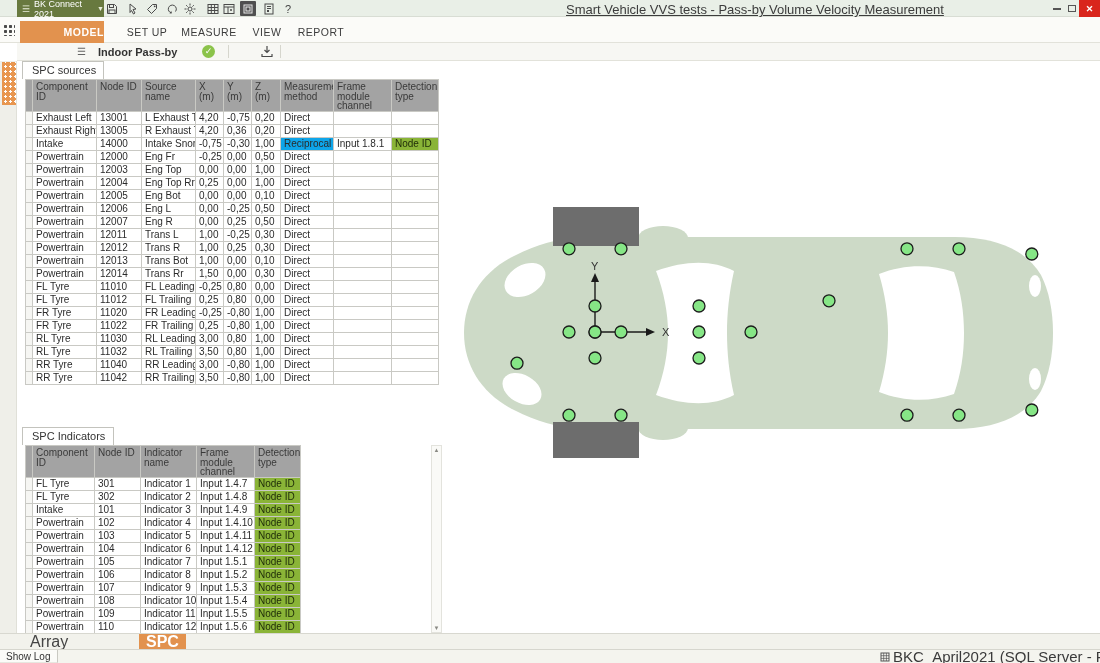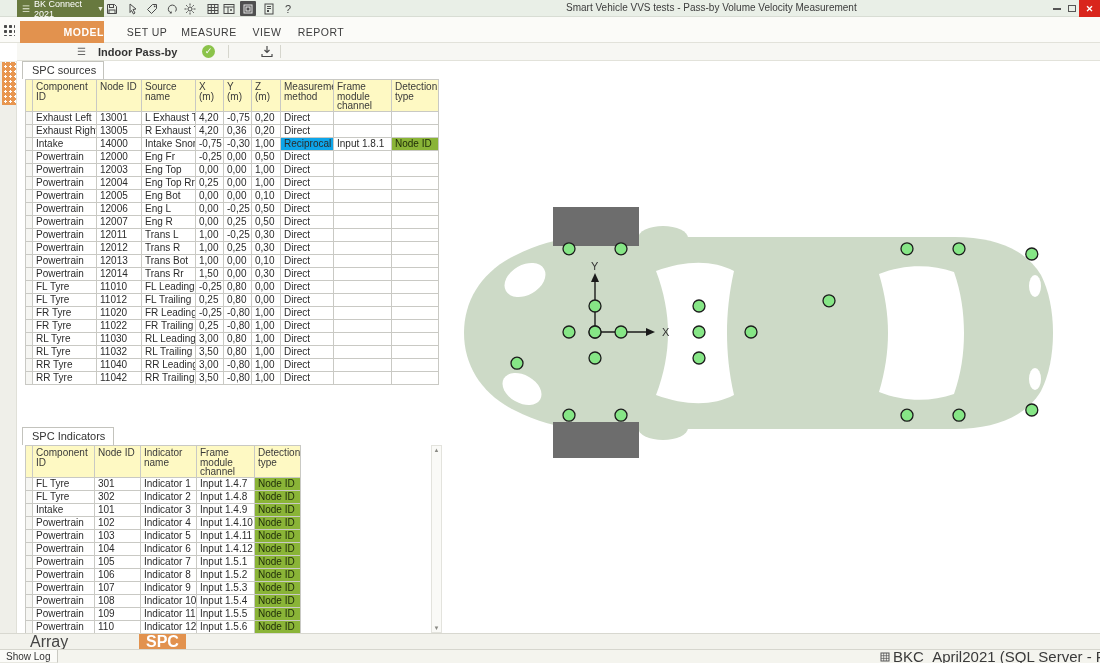--- a/index.html
+++ b/index.html
@@ -9,21 +9,21 @@
 
   
   .titlebar { position:absolute; left:0; top:0; width:1100px; height:17px; background:#e9efe7; border-bottom:1px solid #d8ddd4; }
   .app-btn { position:absolute; left:17px; top:0; width:87px; height:17px; background:#68793f; color:#fff; font-size:9px; display:flex; align-items:center; cursor:default; }
   .app-btn .ham { font-size:9px; margin:0 4px 0 5px; color:#e8edda; }
   .app-btn .chev { margin-left:4px; font-size:7px; color:#e8edda; }
   .tb-icon { position:absolute; top:1px; width:16px; height:15px; display:flex; align-items:center; justify-content:center; }
   .tb-icon svg { width:12px; height:12px; }
   .tb-icon.active { background:#4f4f4f; border-radius:1px; }
   .tb-help { font-size:11px; color:#444; }
-  .win-title { position:absolute; left:566px; top:2px; font-size:10px; color:#3c3c3c; white-space:nowrap; }
+  .win-title { position:absolute; left:566px; top:2px; font-size:13px; color:#3c3c3c; white-space:nowrap;text-decoration:underline; }
   .win-btn { position:absolute; top:0; height:17px; display:flex; align-items:center; justify-content:center; }
   .wb-min { left:1048px; width:17px; } .wb-min i { display:block; width:8px; height:2px; background:#555; }
   .wb-rest { left:1065px; width:14px; } .wb-rest i { display:block; width:8px; height:7px; border:1px solid #555; }
   .wb-close { left:1079px; width:21px; background:#d9251c; color:#fff; font-size:9px; font-weight:bold; }
 
   
   .ribbon { position:absolute; left:0; top:17px; width:1100px; height:26px; background:#fbfbf8; border-bottom:1px solid #e2e2da; }
   .waffle { position:absolute; left:3px; top:7px; width:12px; height:12px;
      background-image:radial-gradient(#4a4a4a 1.4px, transparent 1.5px); background-size:5px 5px; background-position:0 0; }
   .rtab { position:absolute; top:4px; height:22px; line-height:22px; text-align:center; font-size:10.5px; letter-spacing:.5px; color:#3c3c3c; cursor:default; }
@@ -41,21 +41,21 @@
   .left-rail { position:absolute; left:0; top:61px; width:17px; height:572px; background:#efefe9; border-right:1px solid #e0e0d8; }
   .rail-handle { position:absolute; left:2px; top:1px; width:14px; height:43px; background:#e8964f;
      background-image:radial-gradient(#fff 1px, transparent 1.2px); background-size:5px 5px; background-position:1px 2px; }
 
   
   .panel-tab { position:absolute; height:18px; background:#fff; border:1px solid #c3c3bd; border-bottom:none; font-size:11px; color:#333; line-height:17px; padding-left:9px; z-index:3; }
   .src-tab { left:22px; top:61px; width:82px; }
   .ind-tab { left:22px; top:427px; width:92px; }
   table.grid { position:absolute; border-collapse:collapse; table-layout:fixed; background:#fff; font-size:10px; color:#2b2b2b; border:1px solid #a9a9a3; }
   table.grid th, table.grid td { border:1px solid #c9c9c4; padding:0 3px; overflow:hidden; white-space:nowrap; text-align:left; font-weight:normal; }
-  table.grid th { height:20px; vertical-align:top; padding-top:2px; line-height:9.5px; white-space:normal; background:#fef9c3; color:#3a3a3a; }
+  table.grid th { height:20px; vertical-align:top; padding-top:2px; line-height:9.5px; white-space:normal; background:#a3a3a3; color:#3a3a3a; }
   table.grid td { height:13px; }
   td.gutter, th.gutter { background:#f6f6f3; padding:0; }
   .cell-green { background:#8ab437; color:#1e2b08; }
   .cell-peach { background:#0ea5e9; }
   #src-table { left:25px; top:79px; }
   #ind-table { left:25px; top:445px; }
 
   .v-scroll { position:absolute; left:431px; top:445px; width:11px; height:188px; background:#fafaf7; border:1px solid #e3e3dd; }
   .v-scroll .arr { position:absolute; left:0; width:9px; text-align:center; font-size:6px; color:#8a8a84; }
   .v-scroll .up { top:1px; } .v-scroll .down { bottom:1px; }

